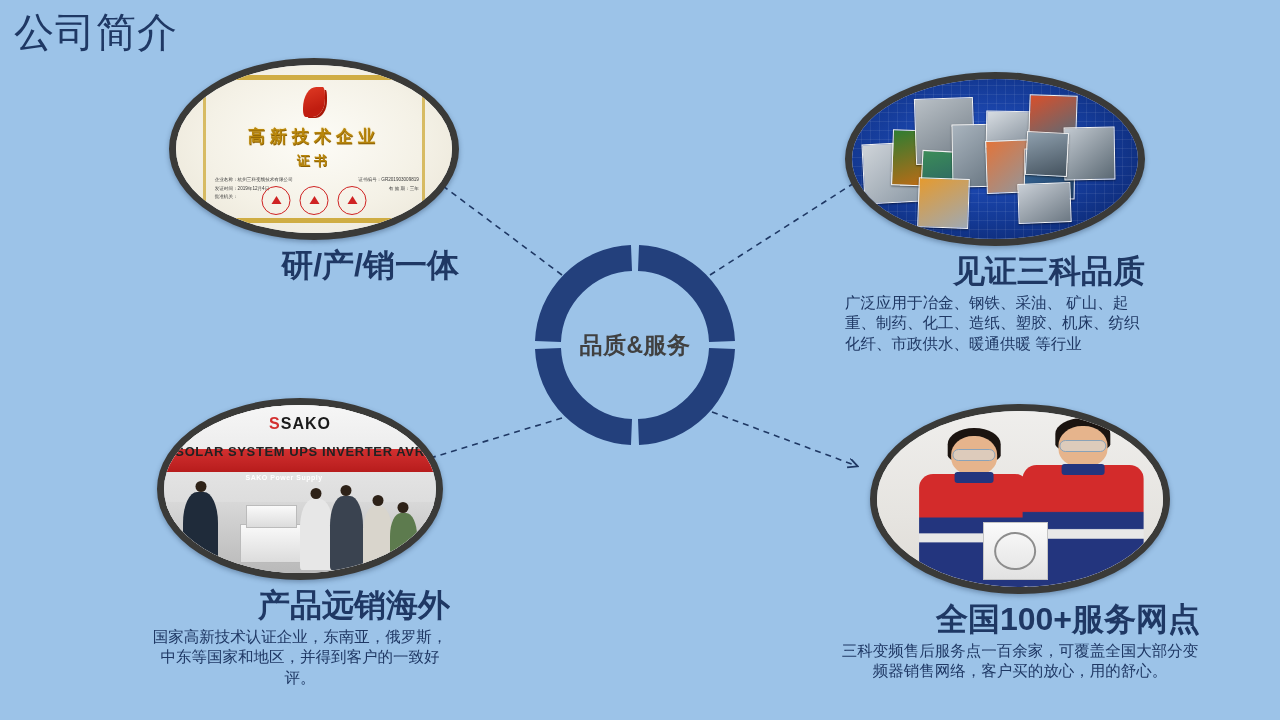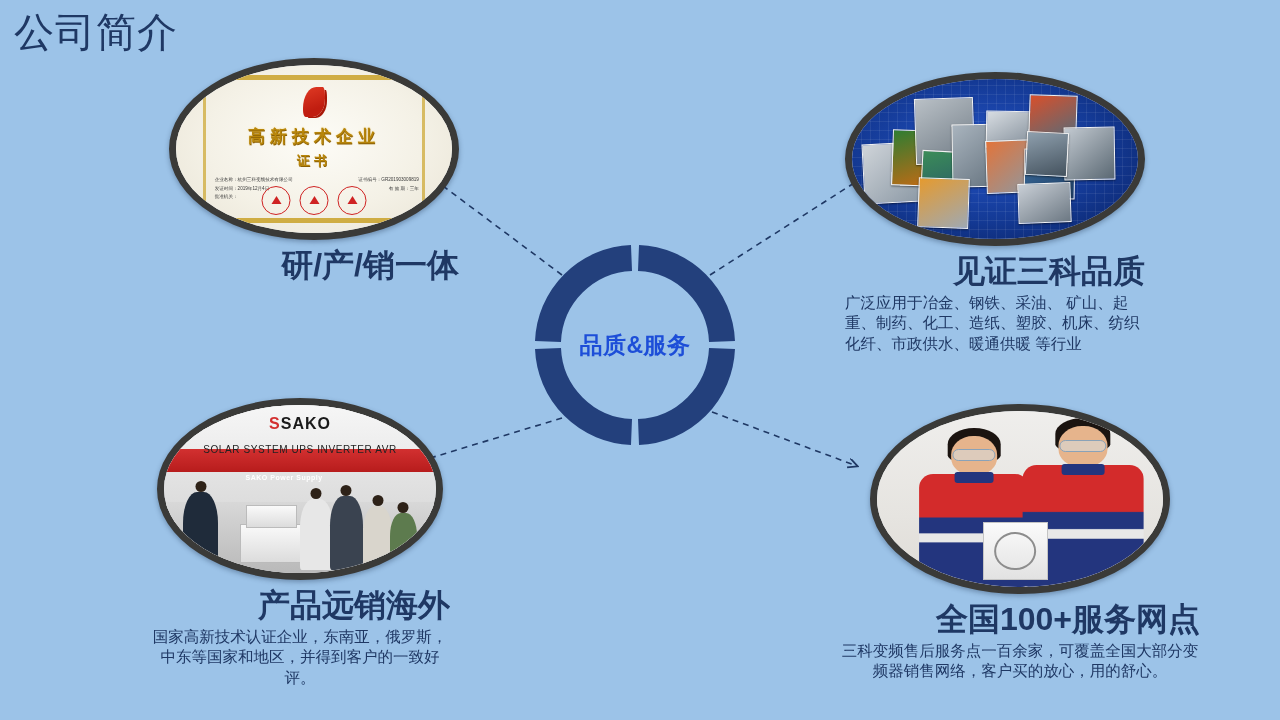--- a/index.html
+++ b/index.html
@@ -47,21 +47,21 @@
   .center-ring svg { display: block; }
   .center-label {
     position: absolute;
     left: 0; top: 0;
     width: 220px; height: 220px;
     display: flex;
     align-items: center;
     justify-content: center;
     font-size: 23px;
     font-weight: bold;
-    color: #1d4ed8;
+    color: #404040;
     letter-spacing: 0.5px;
   }
 
   
   .node {
     position: absolute;
   }
   .oval-wrap {
     position: relative;
     border-radius: 50%;
@@ -206,21 +206,21 @@
     transform: translateX(-50%);
     font-size: 16px; font-weight: bold; color: #1a1a1a;
     letter-spacing: 1px;
   }
   .booth-logo i {
     color: #d32f2f; font-style: normal;
   }
   .booth-tag {
     position: absolute; left: 50%; top: 23%;
     transform: translateX(-50%);
-    font-size: 10px; font-weight: normal; color: #222;
+    font-size: 13px; font-weight: bold; color: #222;
     letter-spacing: .6px; white-space: nowrap;
   }
   .booth-sub {
     position: absolute; left: 30%; top: 41%;
     font-size: 7px; font-weight: bold; color: #fff;
     letter-spacing: .5px;
   }
   .booth-floor {
     position: absolute; left: 0; right: 0; bottom: 0; height: 42%;
     background: linear-gradient(180deg,#d8d8d8,#b9b9b9);

